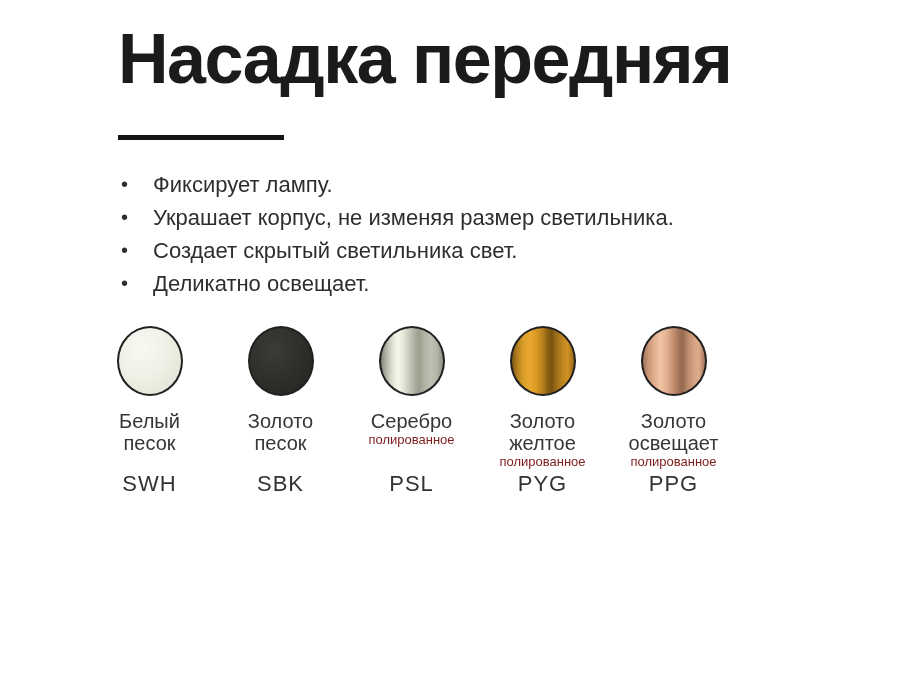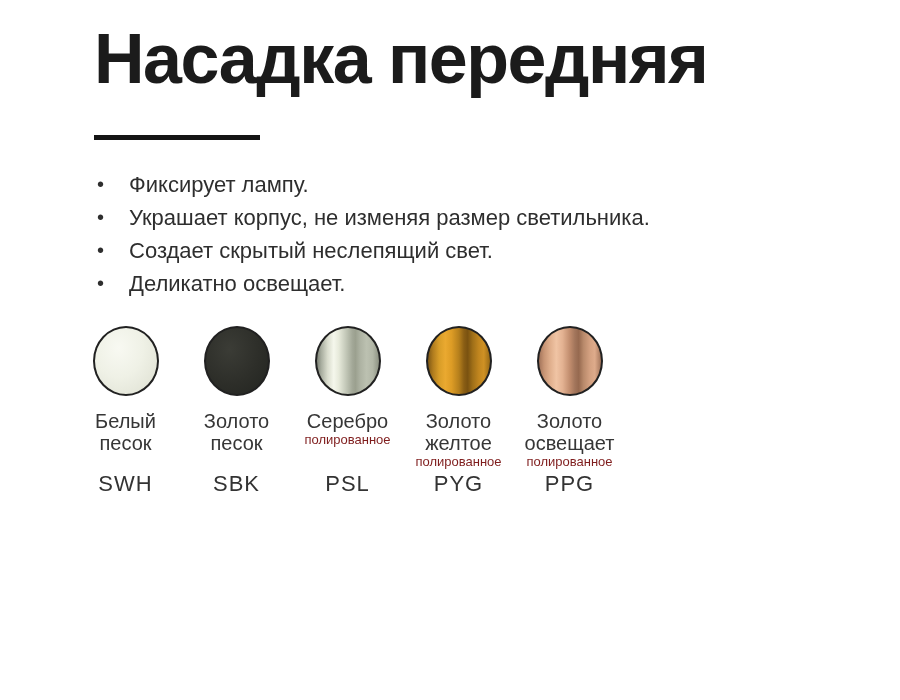--- a/index.html
+++ b/index.html
@@ -3,21 +3,21 @@
 <meta charset="utf-8">
 <style>
   html,body{margin:0;padding:0;}
   .page{
     position:relative;
     width:900px;height:700px;
     background:#ffffff;
     font-family:"Liberation Sans", sans-serif;
     overflow:hidden;
   }
-  .content{padding-left:94px;}
+  .content{padding-left:118px;}
 
   .title{
     margin:0;padding-top:25px;
     font-size:70px;line-height:68px;
     font-weight:800;letter-spacing:-1.5px;
     color:#1b1b1b;
   }
   .subtitle{
     margin:18px 0 0 0;
     font-size:42px;line-height:40px;
@@ -46,20 +46,21 @@
   .colors-heading{
     margin:78px 0 0 0;
     font-size:23px;line-height:23px;
     font-weight:700;
     color:#222222;
   }
   .swatch-row{
     display:flex;
     margin-top:26px;
     margin-left:-24px;
+    gap:20px;
   }
   .swatch-col{
     width:111px;
     display:flex;flex-direction:column;align-items:center;
   }
   .swatch{
     width:66px;height:70px;
     border-radius:50%;
     border:2px solid #212121;
     box-sizing:border-box;
@@ -123,21 +124,21 @@
       <li>
         <span class="bullet">•</span>
         <span>Фиксирует лампу.</span>
       </li>
       <li>
         <span class="bullet">•</span>
         <span>Украшает корпус, не изменяя размер светильника.</span>
       </li>
       <li>
         <span class="bullet">•</span>
-        <span>Создает скрытый неслепящий свет.</span>
+        <span>Создает скрытый светильника свет.</span>
       </li>
       <li>
         <span class="bullet">•</span>
         <span>Деликатно освещает.</span>
       </li>
     </ul>
 
 
     <div class="swatch-row">
 

